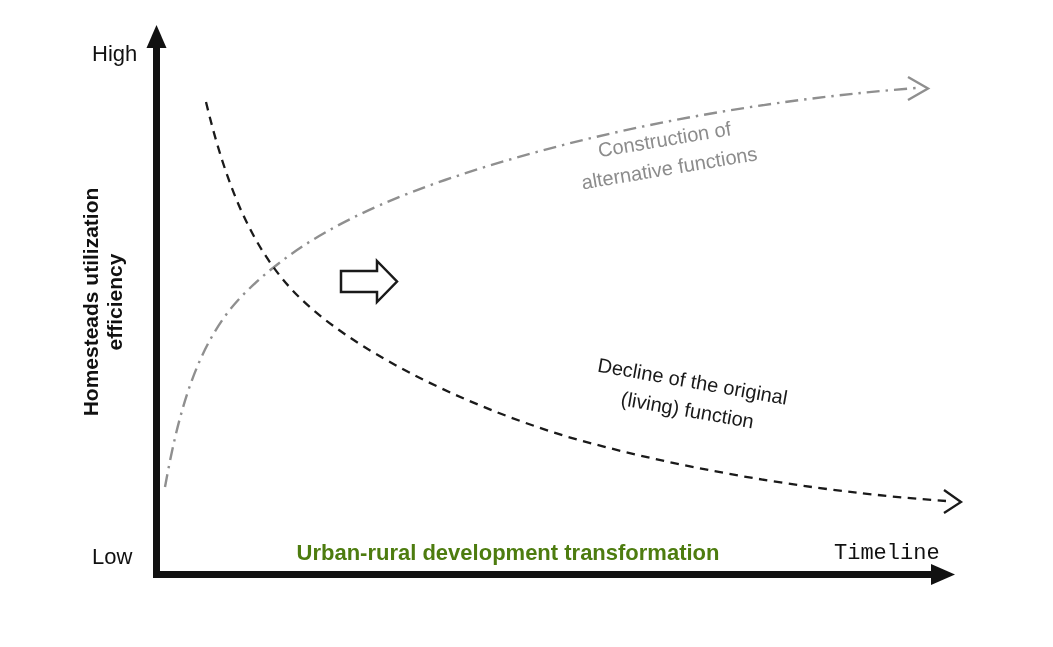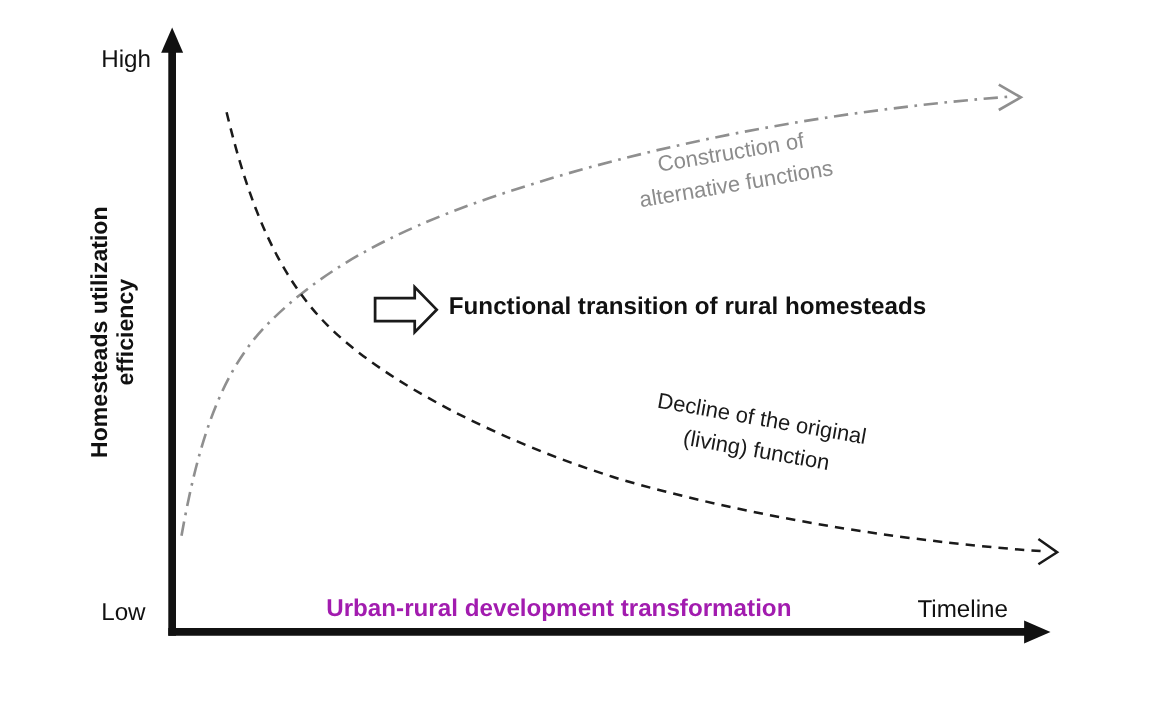--- a/index.html
+++ b/index.html
@@ -17,25 +17,25 @@
   .axis-end      { font-size: 22px; color: #111111; }
   .y-title {
     left: 103px; top: 302px;
     transform: translate(-50%, -50%) rotate(-90deg);
     font-size: 21px; font-weight: bold; text-align: center;
     line-height: 1.15; color: #111111;
   }
   .x-title {
     left: 508px; top: 540px;
     transform: translateX(-50%);
-    font-size: 22px; font-weight: bold; color: #a21caf;
+    font-size: 22px; font-weight: bold; color: #4d7c0f;
   }
   .high-lbl { left: 92px;  top: 41px;  }
   .low-lbl  { left: 92px;  top: 544px; }
-  .timeline-lbl { left: 834px; top: 541px; }
+  .timeline-lbl { left: 834px; top: 541px; font-family: Liberation Mono, monospace; }
   .annotation-text {
     left: 408px; top: 265px;
     font-size: 22px; font-weight: bold; color: #111111;
   }
   .construction-lbl {
     left: 667px; top: 154px;
     transform: translate(-50%, -50%) rotate(-9.5deg);
     font-size: 20px; color: #8c8c8c;
     text-align: center; line-height: 1.45;
   }
@@ -75,21 +75,20 @@
 
   <div class="lbl y-title">
     <span>Homesteads utilization</span>
     <span class="line2">efficiency</span>
   </div>
 
   <div class="lbl x-title">Urban-rural development transformation</div>
 
   <div class="lbl axis-end timeline-lbl">Timeline</div>
 
-  <div class="lbl annotation-text">Functional transition of rural homesteads</div>
 
   <div class="lbl construction-lbl">
     <span>Construction of</span>
     <span class="line2">alternative functions</span>
   </div>
 
   <div class="lbl decline-lbl">
     <span>Decline of the original</span>
     <span class="line2">(living) function</span>
   </div>

